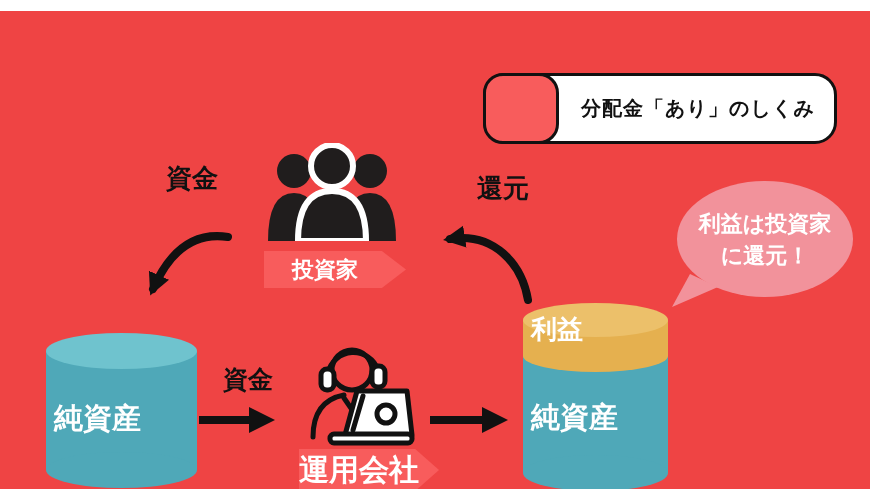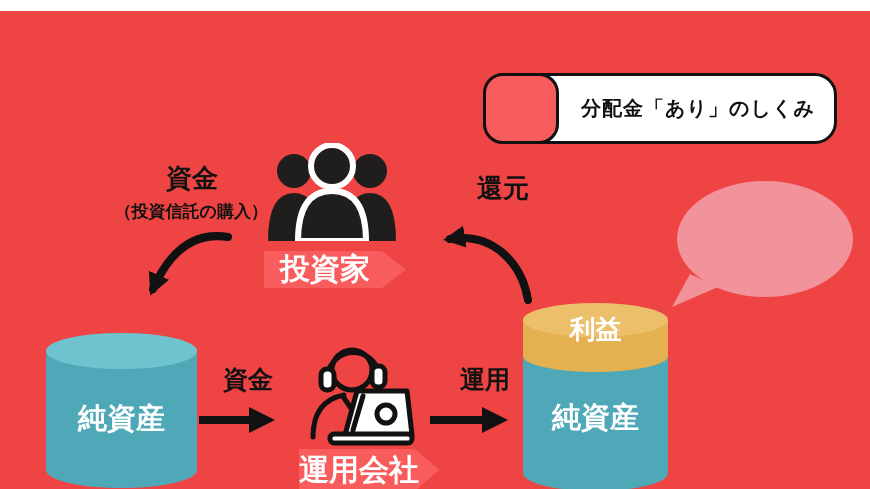--- a/index.html
+++ b/index.html
@@ -29,25 +29,25 @@
   .kangen{left:429px;top:160px;width:100px;font-size:26px;}
   .fund2{left:193px;top:352px;width:80px;font-size:25px;}
   .unyou{left:426px;top:352px;width:84px;font-size:25px;}
   
   .tag{
     background:#F85C5C;color:#fff;font-weight:bold;
     display:flex;align-items:center;justify-content:center;
     clip-path:polygon(0 0,83% 0,100% 50%,83% 100%,0 100%);
     padding-right:20px;box-sizing:border-box;
   }
-  .tag-investor{left:264px;top:240px;width:142px;height:37px;font-size:30px;}
+  .tag-investor{left:264px;top:240px;width:142px;height:37px;font-size:22px;}
   .tag-company{left:299px;top:438px;width:140px;height:42px;font-size:30px;}
   
   .cyl-ellipse{position:absolute;left:0;width:100%;border-radius:50%;}
-  .cyl-label{position:absolute;left:0;width:100%;text-align:center;color:#fff;font-weight:bold;}
+  .cyl-label{position:absolute;left:8px;width:100%;text-align:left;color:#fff;font-weight:bold;}
   .left-cyl{left:46px;top:322px;width:151px;height:155px;}
   .right-cyl{left:523px;top:292px;width:145px;height:188px;}
   
   .bubble-text{
     left:675px;top:197px;width:180px;text-align:center;color:#fff;
     font-weight:bold;font-size:22px;line-height:32px;
   }
   
   svg{display:block;}
 </style>
@@ -55,21 +55,20 @@
 <body>
 
 <div class="stage">
 
   <div class="abs title-box">
     <div class="title-accent"></div>
     <div class="title-text">分配金「あり」のしくみ</div>
   </div>
 
   <div class="abs lbl fund-label">資金</div>
-  <div class="abs lbl fund-sub">（投資信託の購入）</div>
 
   <svg class="abs" style="left:262px;top:132px;" width="140" height="98" viewBox="0 0 140 98">
     <g fill="#201D1D">
       <circle cx="32" cy="28" r="17"></circle>
       <path d="M6,98 Q6,50 32,50 Q58,50 58,98 Z"></path>
       <circle cx="108" cy="28" r="17"></circle>
       <path d="M82,98 Q82,50 108,50 Q134,50 134,98 Z"></path>
       <circle cx="70" cy="23" r="21" stroke="#ffffff" stroke-width="6"></circle>
       <path d="M36,98 Q36,48 70,48 Q104,48 104,98 Z" stroke="#ffffff" stroke-width="6"></path>
     </g>
@@ -96,20 +95,24 @@
     </defs>
     <path d="M96,84 C90,48 62,16 18,23" fill="none" stroke="#111" stroke-width="8" stroke-linecap="round" marker-end="url(#ah2)"></path>
   </svg>
 
   <svg class="abs" style="left:660px;top:166px;" width="205" height="140" viewBox="0 0 205 140">
     <g fill="#F2929B">
       <ellipse cx="105" cy="62" rx="88" ry="58"></ellipse>
       <polygon points="30,97 12,130 58,110"></polygon>
     </g>
   </svg>
+  <div class="abs bubble-text">
+    <div>利益は投資家</div>
+    <div>に還元！</div>
+  </div>
 
   <div class="abs left-cyl">
     <div class="cyl-ellipse" style="top:18px;height:119px;background:#4FA8B8;border-radius:0;"></div>
     <div class="cyl-ellipse" style="bottom:0;height:36px;background:#4FA8B8;"></div>
     <div class="cyl-ellipse" style="top:0;height:36px;background:#6FC3CE;"></div>
     <div class="cyl-label" style="top:66px;font-size:29px;">純資産</div>
   </div>
 
   <div class="abs lbl fund2">資金</div>
   <svg class="abs" style="left:197px;top:396px;" width="78" height="26" viewBox="0 0 78 26">
@@ -127,21 +130,20 @@
       <path d="M44,61 L55,77 L61,59"></path>
       <path d="M45,98 L57,54 L107,54 L112,98 Z" fill="#fff"></path>
       <path d="M53,93 L63,59"></path>
       <circle cx="86" cy="77" r="9"></circle>
       <rect x="30" y="97" width="82" height="9" rx="4" fill="#fff"></rect>
     </g>
   </svg>
 
   <div class="abs tag tag-company">運用会社</div>
 
-  <div class="abs lbl unyou">運用</div>
   <svg class="abs" style="left:428px;top:396px;" width="80" height="26" viewBox="0 0 80 26">
     <line x1="2" y1="13" x2="58" y2="13" stroke="#111" stroke-width="8"></line>
     <polygon points="54,0 80,13 54,26" fill="#111"></polygon>
   </svg>
 
   <div class="abs right-cyl">
     <div class="cyl-ellipse" style="top:52px;height:118px;background:#4FA8B8;border-radius:0;"></div>
     <div class="cyl-ellipse" style="bottom:0;height:36px;background:#4FA8B8;"></div>
     <div class="cyl-ellipse" style="top:37px;height:32px;background:#E5B04F;"></div>
     <div class="cyl-ellipse" style="top:17px;height:36px;background:#E5B04F;border-radius:0;"></div>

